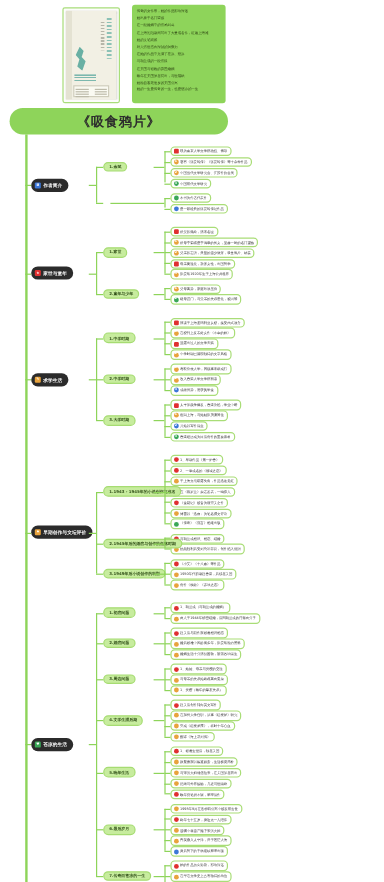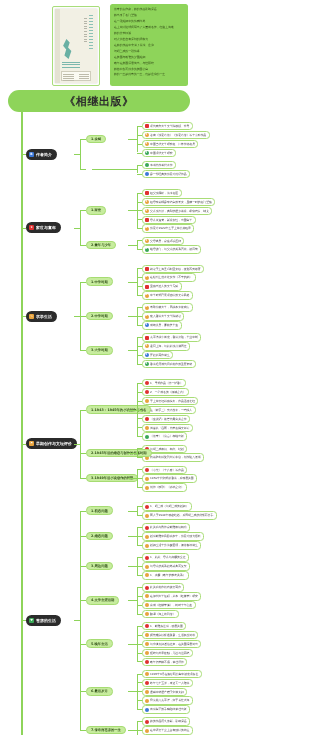--- a/index.html
+++ b/index.html
@@ -130,21 +130,21 @@
       <p>对人情世态有深刻的洞察力</p>
       <p>在她的作品中充满了苍凉、悲凉</p>
       <p>与胡兰成的一段情缘</p>
       <p>在美国与赖雅的异国婚姻</p>
       <p>晚年在美国深居简出，与世隔绝</p>
       <p>她独自客死他乡的美国公寓</p>
       <p>她的一生是传奇的一生，也是悲凉的一生</p>
     </div>
 
     <div class="title-banner">
-      <span>《相继出版》</span>
+      <span>《吸食鸦片》</span>
     </div>
   </div>
 
   <div class="trunk" style="height: 628.3px;"></div>
 
   <div id="tree">
       <div class="leaf" style="left: 142px; top: 122px; max-width: 156px;">
         <span class="dot sq" style="background: rgb(224, 48, 48);"></span>
         <span class="ltext">现为南京大学文学院教授、博导</span>
       </div>

